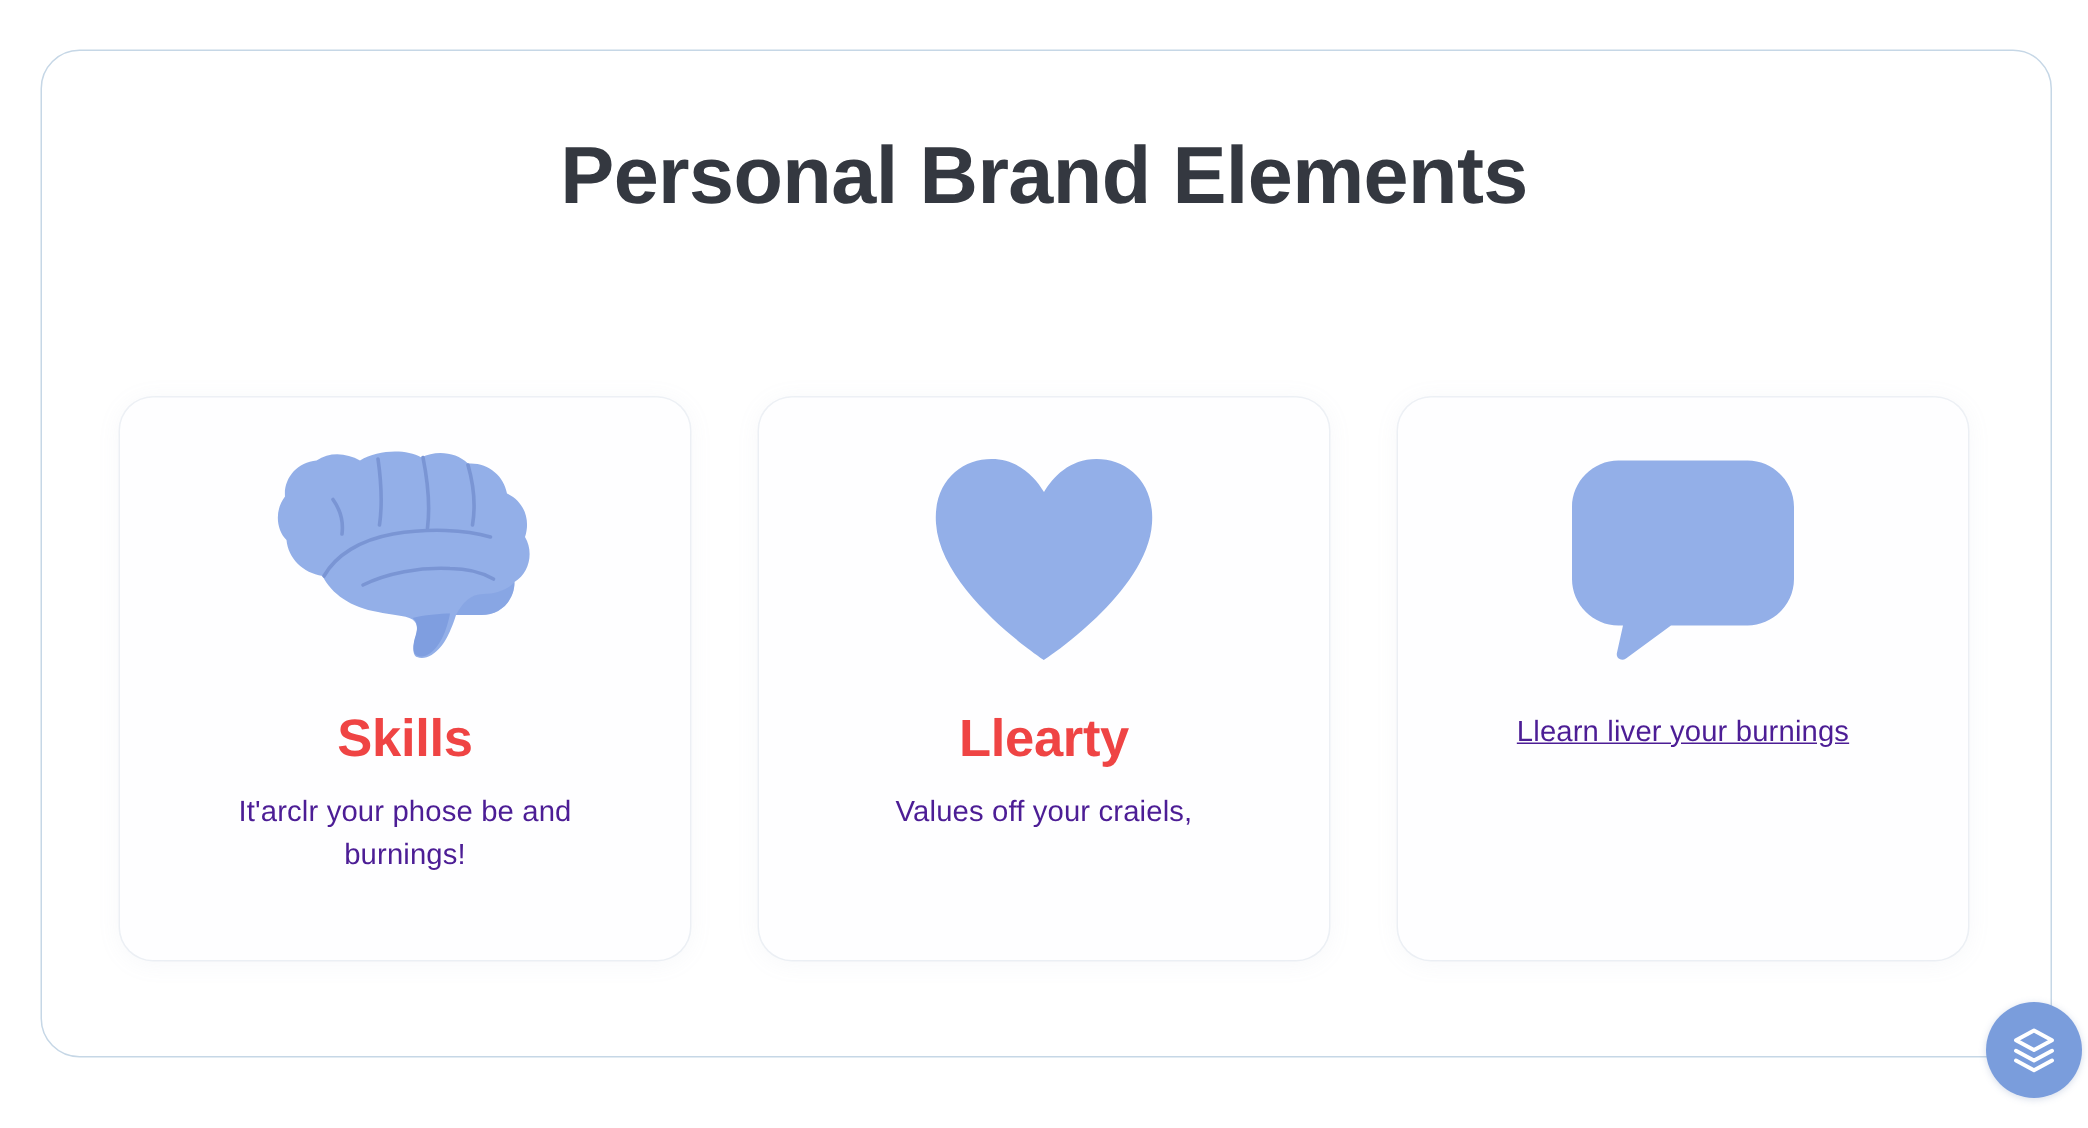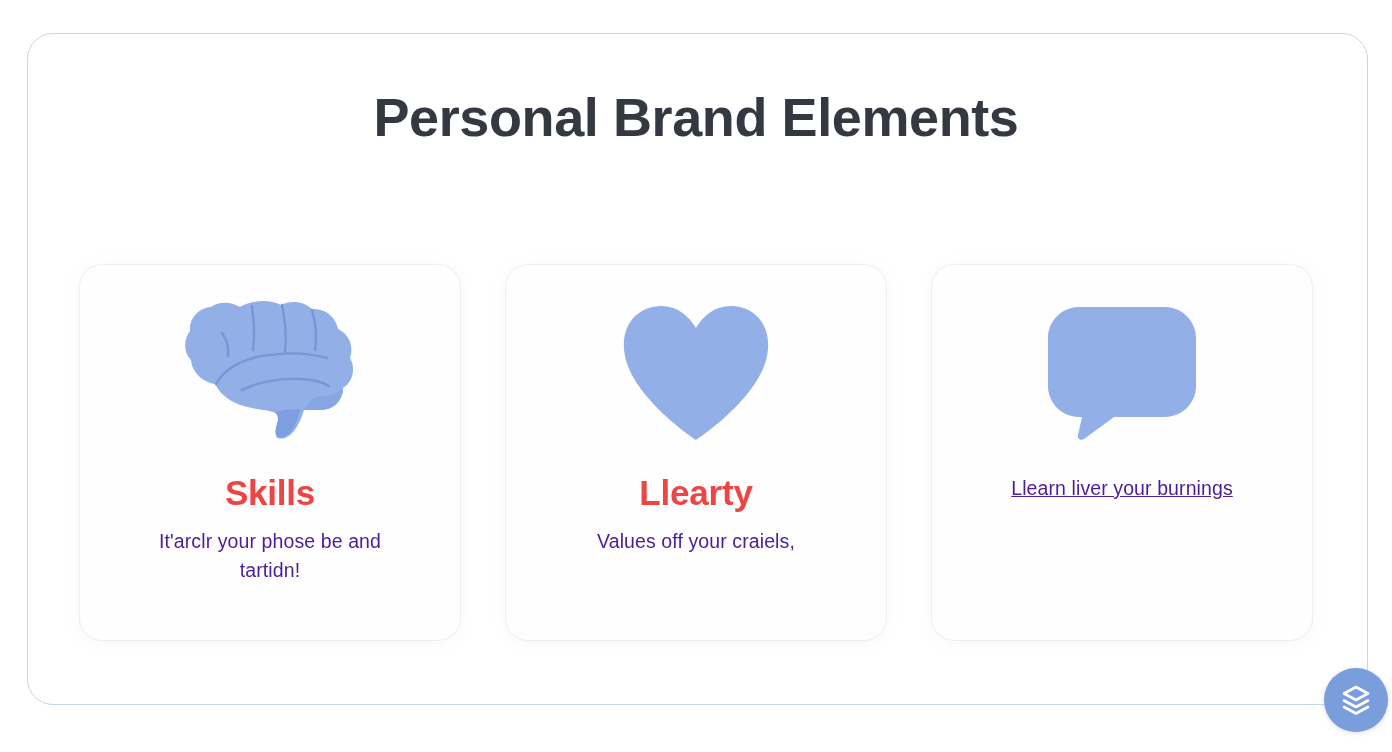--- a/index.html
+++ b/index.html
@@ -148,21 +148,21 @@
             <path d="M100 7 C103 22 105 38 103 54"></path>
             <path d="M130 12 C134 26 135 40 133 52"></path>
             <path d="M34 86 C42 72 58 62 80 58 C104 54 128 55 145 60"></path>
             <path d="M60 92 C76 84 98 80 118 81 C130 81 140 84 147 88"></path>
           </g>
         </svg>
       </div>
       <div class="card-heading">Skills</div>
       <div class="card-desc">
         <span style="display: block;">It'arclr your phose be and</span>
-        <span style="display: block;">tartidn!</span>
+        <span style="display: block;">burnings!</span>
       </div>
     </div>
 
     <div class="card">
       <div class="icon-wrap">
         <svg width="154" height="140" viewBox="0 0 154 140">
           <path d="M77 137 C77 137 8 92 5 46 C3 18 22 3 42 3 C60 3 71 15 77 25
                    C83 15 94 3 112 3 C132 3 151 18 149 46 C146 92 77 137 77 137 Z" fill="#93afe8"></path>
         </svg>
       </div>

